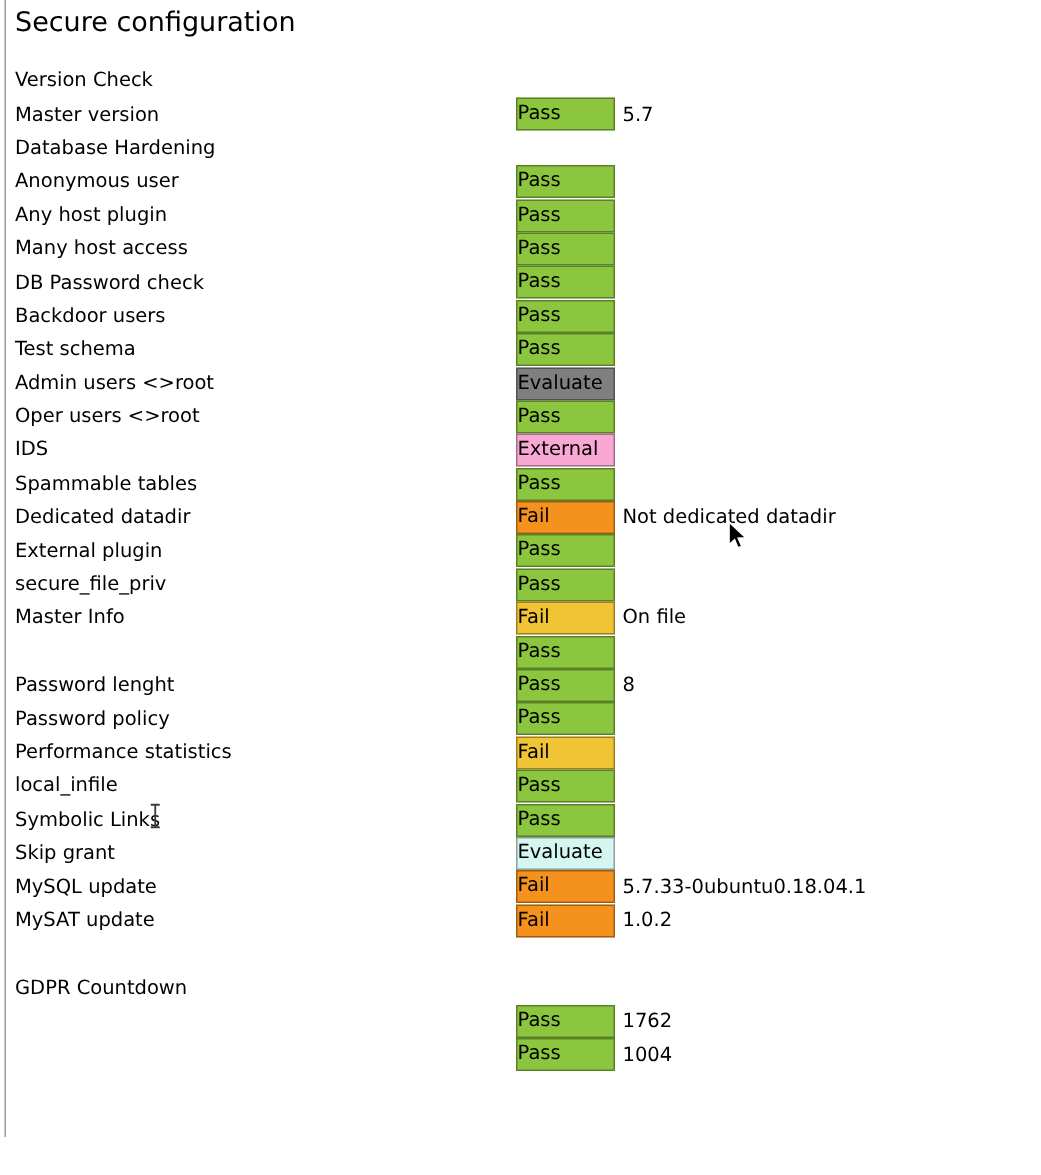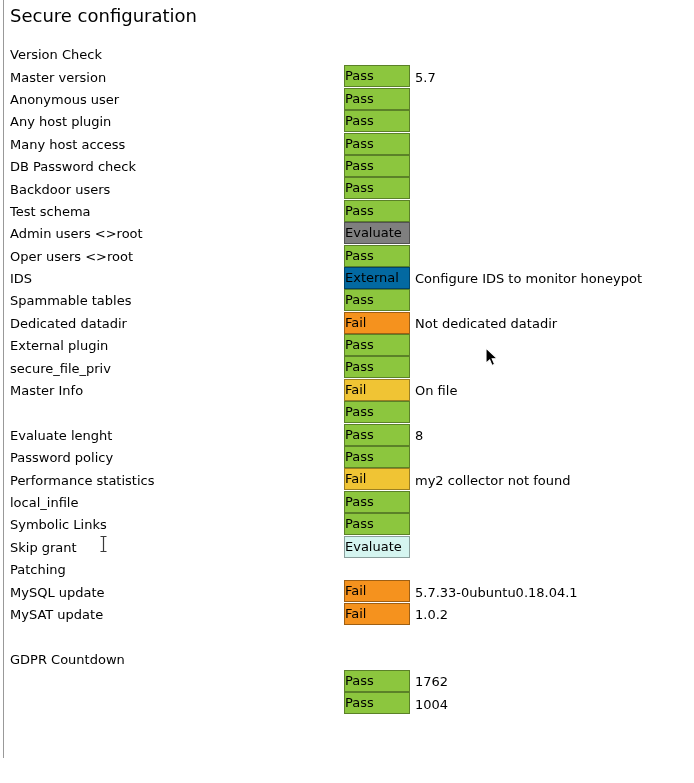--- a/index.html
+++ b/index.html
@@ -91,20 +91,23 @@
     <span class="label">Secure configuration</span>
   </div>
       <div class="row section">
     <span class="label">Version Check</span>
   </div>
       <div class="row item">
     <span class="label">Master version</span>
     <span class="status" style="background: rgb(140, 198, 62);">Pass</span>
     <span class="note">5.7</span>
   </div>
+      <div class="row section">
+    <span class="label">Database Hardening</span>
+  </div>
       <div class="row item">
     <span class="label">Anonymous user</span>
     <span class="status" style="background: rgb(140, 198, 62);">Pass</span>
 
   </div>
       <div class="row item">
     <span class="label">Any host plugin</span>
     <span class="status" style="background: rgb(140, 198, 62);">Pass</span>
 
   </div>
@@ -133,22 +136,21 @@
     <span class="status" style="background: rgb(127, 127, 127);">Evaluate</span>
 
   </div>
       <div class="row item">
     <span class="label">Oper users &lt;&gt;root</span>
     <span class="status" style="background: rgb(140, 198, 62);">Pass</span>
 
   </div>
       <div class="row item">
     <span class="label">IDS</span>
-    <span class="status" style="background: #0369a1;">External</span>
-    <span class="note">Configure IDS to monitor honeypot</span>
+    <span class="status" style="background: #f9a8d4;">External</span>
   </div>
       <div class="row item">
     <span class="label">Spammable tables</span>
     <span class="status" style="background: rgb(140, 198, 62);">Pass</span>
 
   </div>
       <div class="row item">
     <span class="label">Dedicated datadir</span>
     <span class="status" style="background: rgb(245, 146, 30);">Fail</span>
     <span class="note">Not dedicated datadir</span>
@@ -166,50 +168,46 @@
       <div class="row item">
     <span class="label">Master Info</span>
     <span class="status" style="background: rgb(240, 196, 52);">Fail</span>
     <span class="note">On file</span>
   </div>
       <div class="row item">
     <span class="status" style="background: rgb(140, 198, 62);">Pass</span>
 
   </div>
       <div class="row item">
-    <span class="label">Evaluate lenght</span>
+    <span class="label">Password lenght</span>
     <span class="status" style="background: rgb(140, 198, 62);">Pass</span>
     <span class="note">8</span>
   </div>
       <div class="row item">
     <span class="label">Password policy</span>
     <span class="status" style="background: rgb(140, 198, 62);">Pass</span>
 
   </div>
       <div class="row item">
     <span class="label">Performance statistics</span>
     <span class="status" style="background: rgb(240, 196, 52);">Fail</span>
-    <span class="note">my2 collector not found</span>
   </div>
       <div class="row item">
     <span class="label">local_infile</span>
     <span class="status" style="background: rgb(140, 198, 62);">Pass</span>
 
   </div>
       <div class="row item">
     <span class="label">Symbolic Links</span>
     <span class="status" style="background: rgb(140, 198, 62);">Pass</span>
 
   </div>
       <div class="row item">
     <span class="label">Skip grant</span>
     <span class="status" style="background: rgb(213, 245, 240);">Evaluate</span>
-  </div>
-      <div class="row section">
-    <span class="label">Patching</span>
   </div>
       <div class="row item">
     <span class="label">MySQL update</span>
     <span class="status" style="background: rgb(245, 146, 30);">Fail</span>
     <span class="note">5.7.33-0ubuntu0.18.04.1</span>
   </div>
       <div class="row item">
     <span class="label">MySAT update</span>
     <span class="status" style="background: rgb(245, 146, 30);">Fail</span>
     <span class="note">1.0.2</span>

